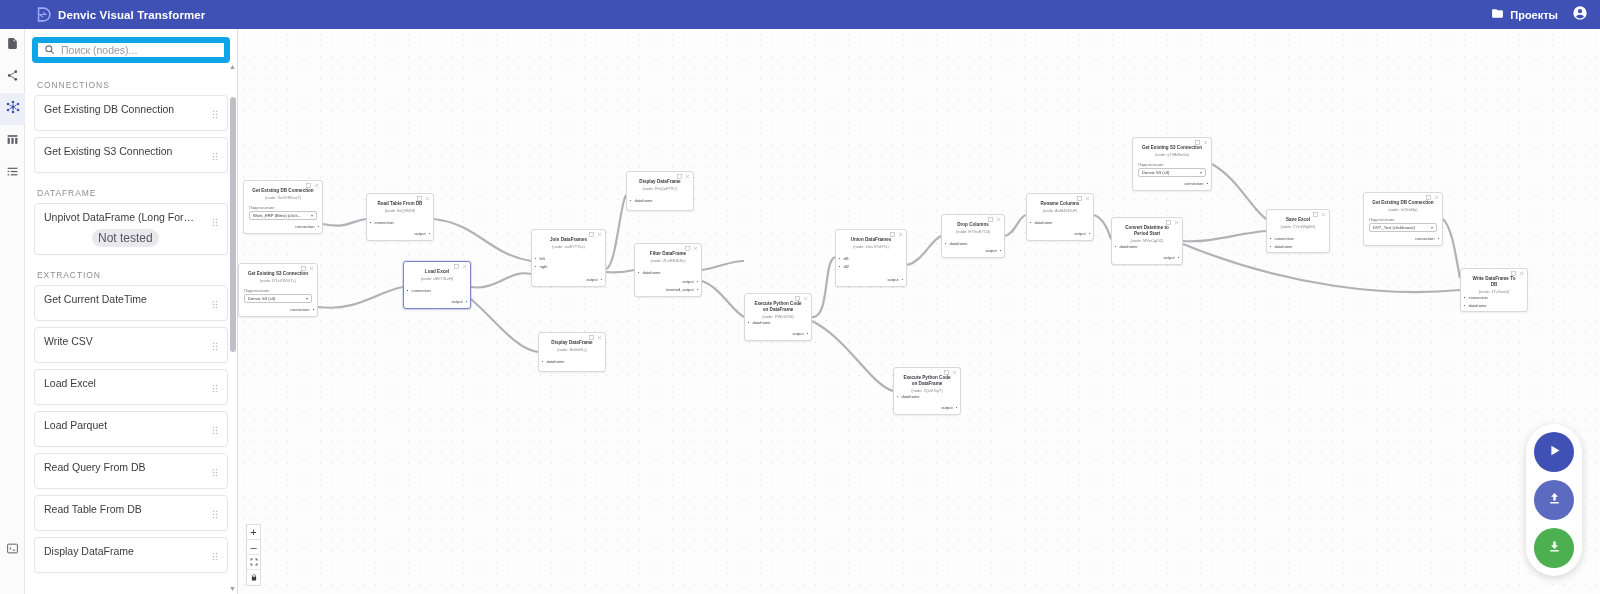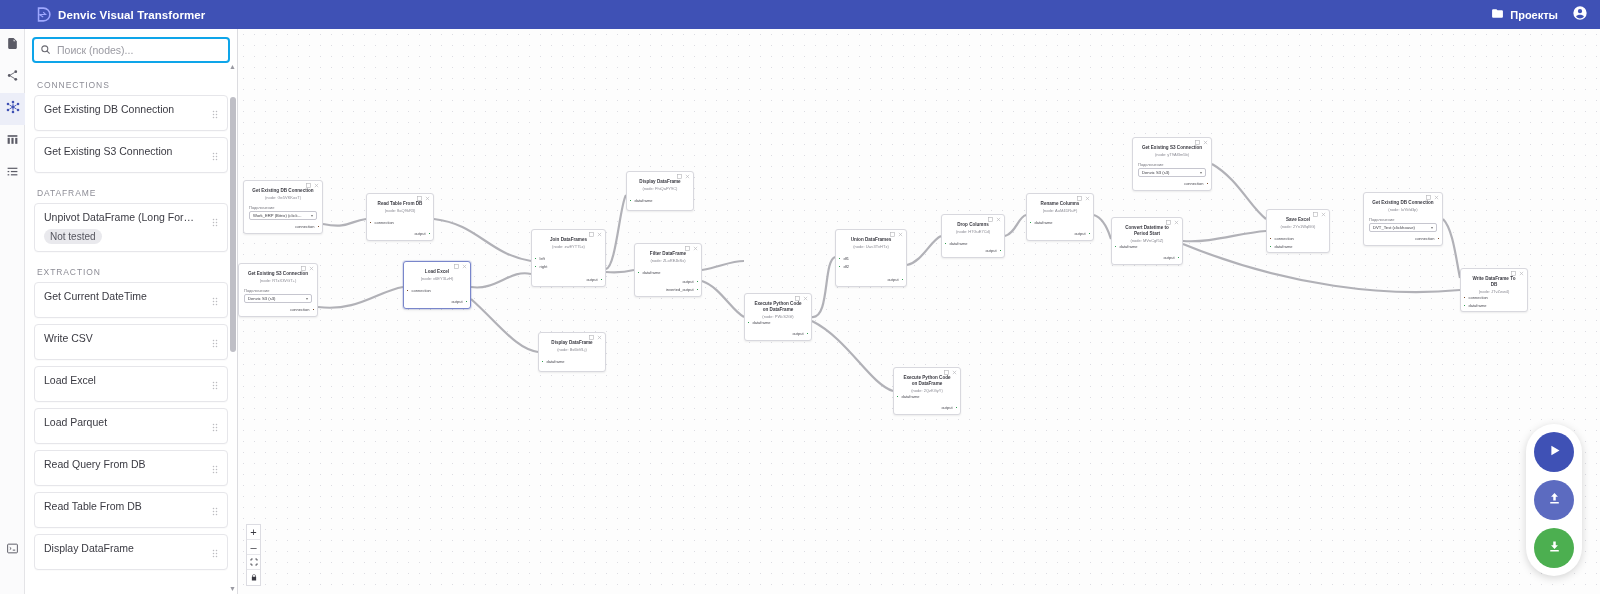--- a/index.html
+++ b/index.html
@@ -41,21 +41,21 @@
 
   
   #palette {
     position: absolute; left: 25px; top: 29px; width: 213px; height: 565px;
     background: #fff; border-right: 1px solid #dcdce0;
     z-index: 20; overflow: hidden;
   }
   #search-wrap { padding: 8px 7px 6px 7px; }
   #search-box {
     position: relative; height: 26px;
-    border: 2px solid #0ea5e9; border-radius: 4px;
+    border: 6px solid #0ea5e9; border-radius: 4px;
     display: flex; align-items: center; padding-left: 6px; background: #fff;
   }
   #search-box svg { flex: none; }
   #search-input {
     border: 0; outline: 0; width: 100%; height: 24px;
     font-size: 10.5px; color: #333; padding-left: 6px;
     font-family: "Liberation Sans", sans-serif; background: transparent;
   }
   #search-input::placeholder { color: #9a9aa2; }
 
@@ -68,21 +68,21 @@
     border: 1px solid #e6e6ea; border-radius: 4px; background: #fff;
     margin-bottom: 6px; padding: 7px 8px 7px 9px;
     display: flex; align-items: flex-start; cursor: grab;
     box-shadow: 0 1px 1px rgba(0,0,0,.02);
   }
   .pal-item-body { flex: 1; min-width: 0; }
   .pal-label { font-size: 10.5px; color: #3a3a42; white-space: nowrap; overflow: hidden; text-overflow: ellipsis; }
   .pal-badge {
     display: inline-block; margin-top: 6px;
     background: #e9e9ed; color: #55555e;
-    font-size: 10px; padding: 2px 6px; border-radius: 9px;
+    font-size: 12px; padding: 2px 6px; border-radius: 9px; margin-left: 48px;
   }
   .grip { flex: none; margin-left: 6px; margin-top: 2px; opacity: .45; }
 
   #pal-scroll-track { position: absolute; right: 1px; top: 42px; width: 6px; bottom: 14px; }
   #pal-scroll-thumb { position: absolute; left: 0; top: 26px; width: 6px; height: 255px; border-radius: 3px; background: #bfbfc6; }
   .pal-arrow { position: absolute; right: 0px; font-size: 7px; color: #9a9aa2; }
 
   
   #canvas {
     position: absolute; left: 238px; top: 29px; right: 0; bottom: 0;

